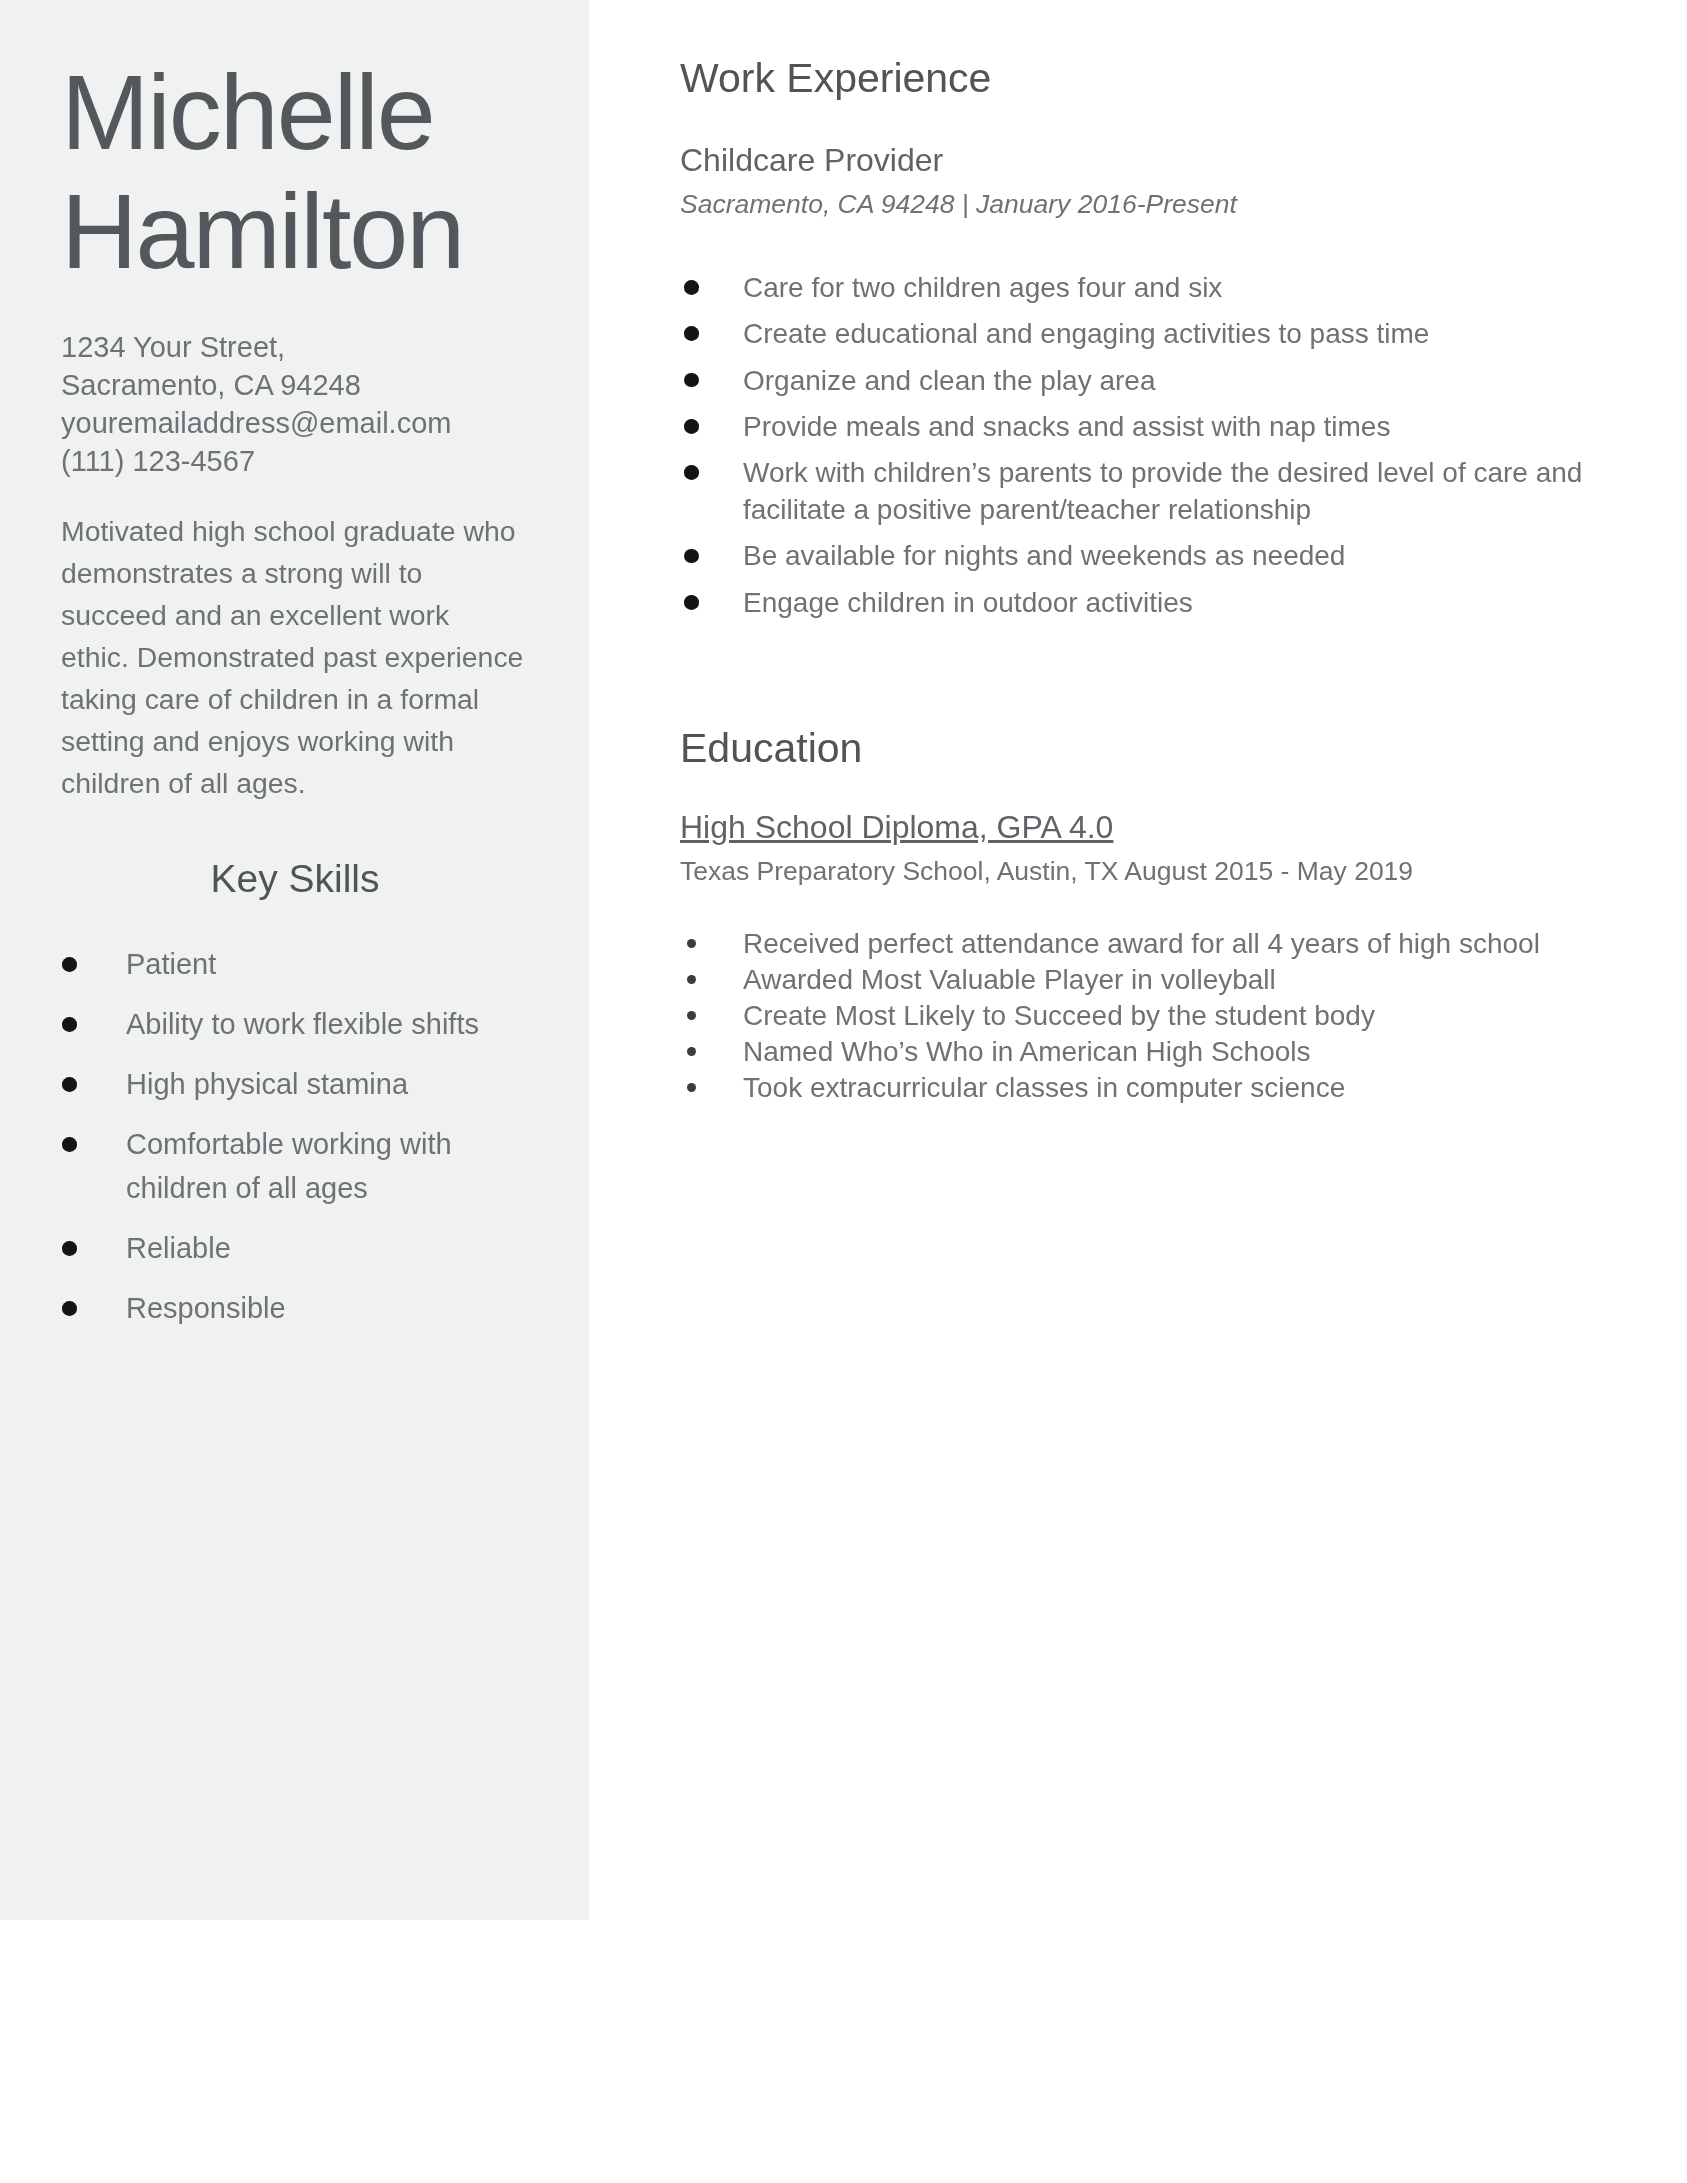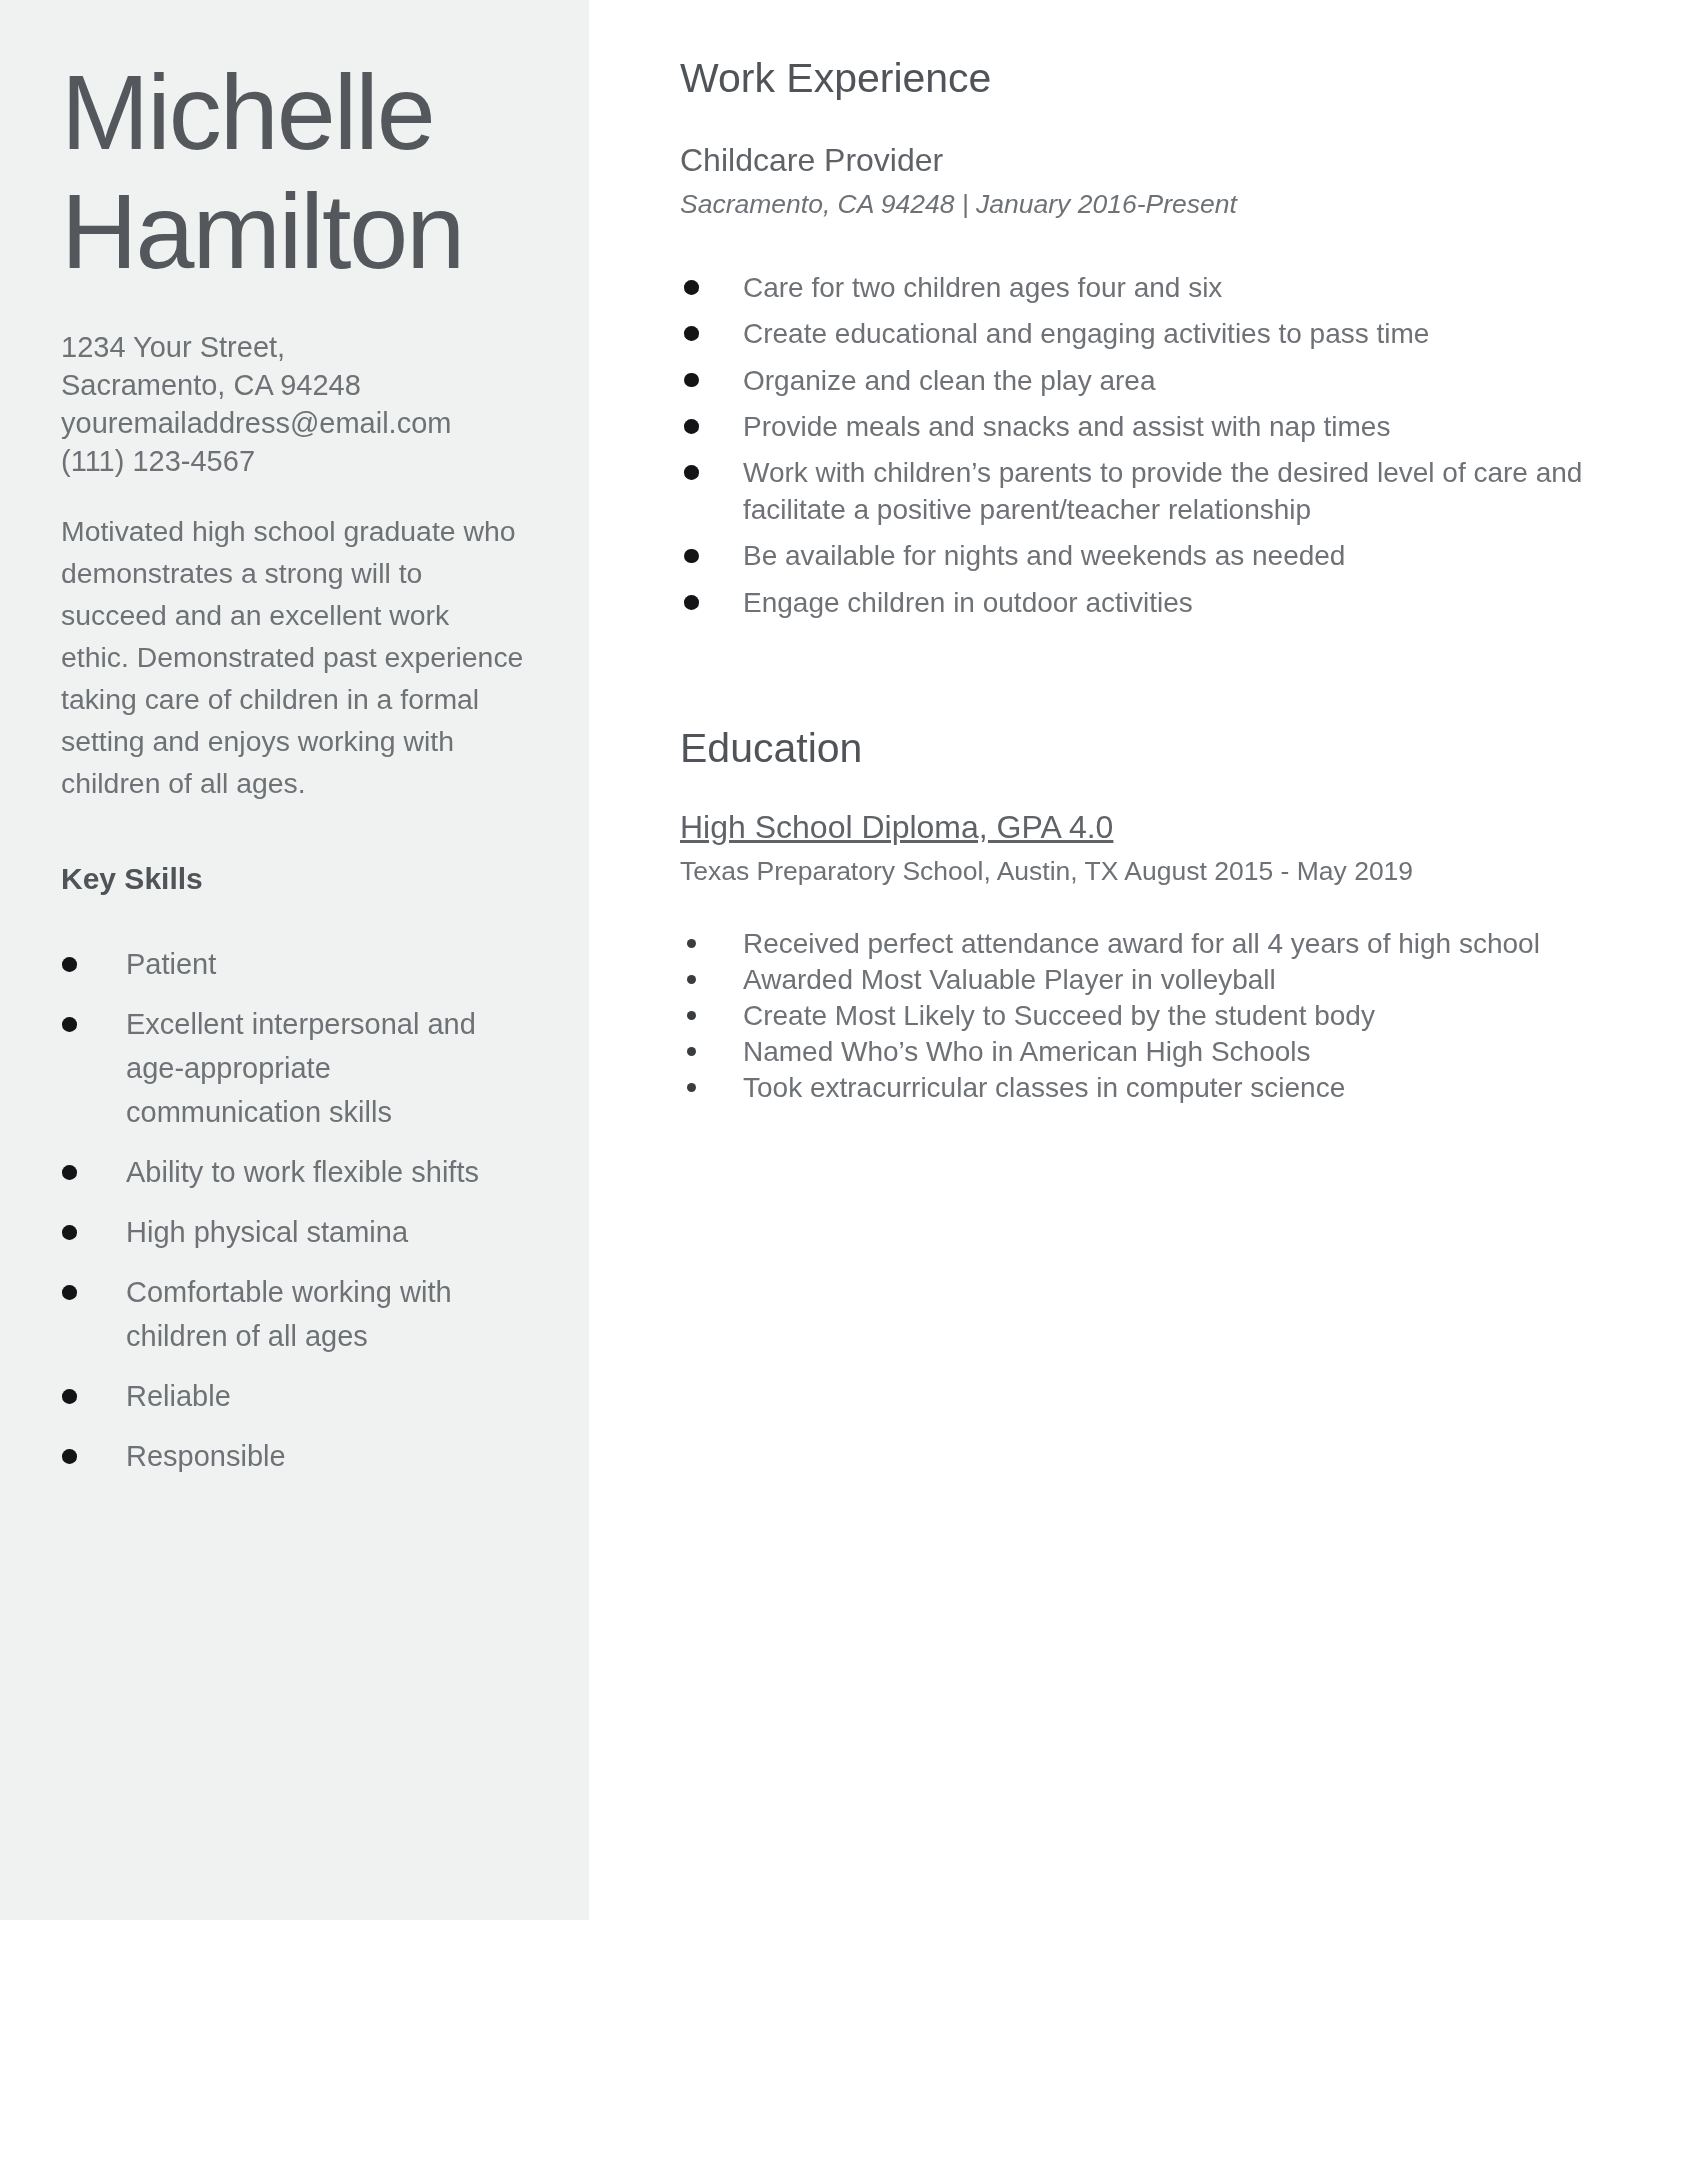--- a/index.html
+++ b/index.html
@@ -48,24 +48,25 @@
   .contact div{white-space:nowrap;}
   .summary{
     margin-top:30px;
     font-size:28.4px;
     line-height:42px;
     color:var(--body);
     max-width:463px;
   }
   .side-heading{
     margin-top:52px;
-    font-size:30px;
+    font-size:39px;
     line-height:45px;
-    font-weight:700;
+    font-weight:400;
     color:var(--heading);
+    text-align:center;
   }
   ul{list-style:none;}
   .skills-list{
     margin-top:41px;
     max-width:463px;
   }
   .skills-list li{
     position:relative;
     padding-left:65px;
     font-size:29px;
@@ -178,24 +179,20 @@
 
     <h2 class="side-heading">Key Skills</h2>
 
     <ul class="skills-list">
 
         <li class="skill-item">
           <span class="dot"></span>
           <span class="li-text">Patient</span>
         </li>
 
-        <li class="skill-item">
-          <span class="dot"></span>
-          <span class="li-text">Excellent interpersonal and age-appropriate communication skills</span>
-        </li>
 
         <li class="skill-item">
           <span class="dot"></span>
           <span class="li-text">Ability to work flexible shifts</span>
         </li>
 
         <li class="skill-item">
           <span class="dot"></span>
           <span class="li-text">High physical stamina</span>
         </li>

